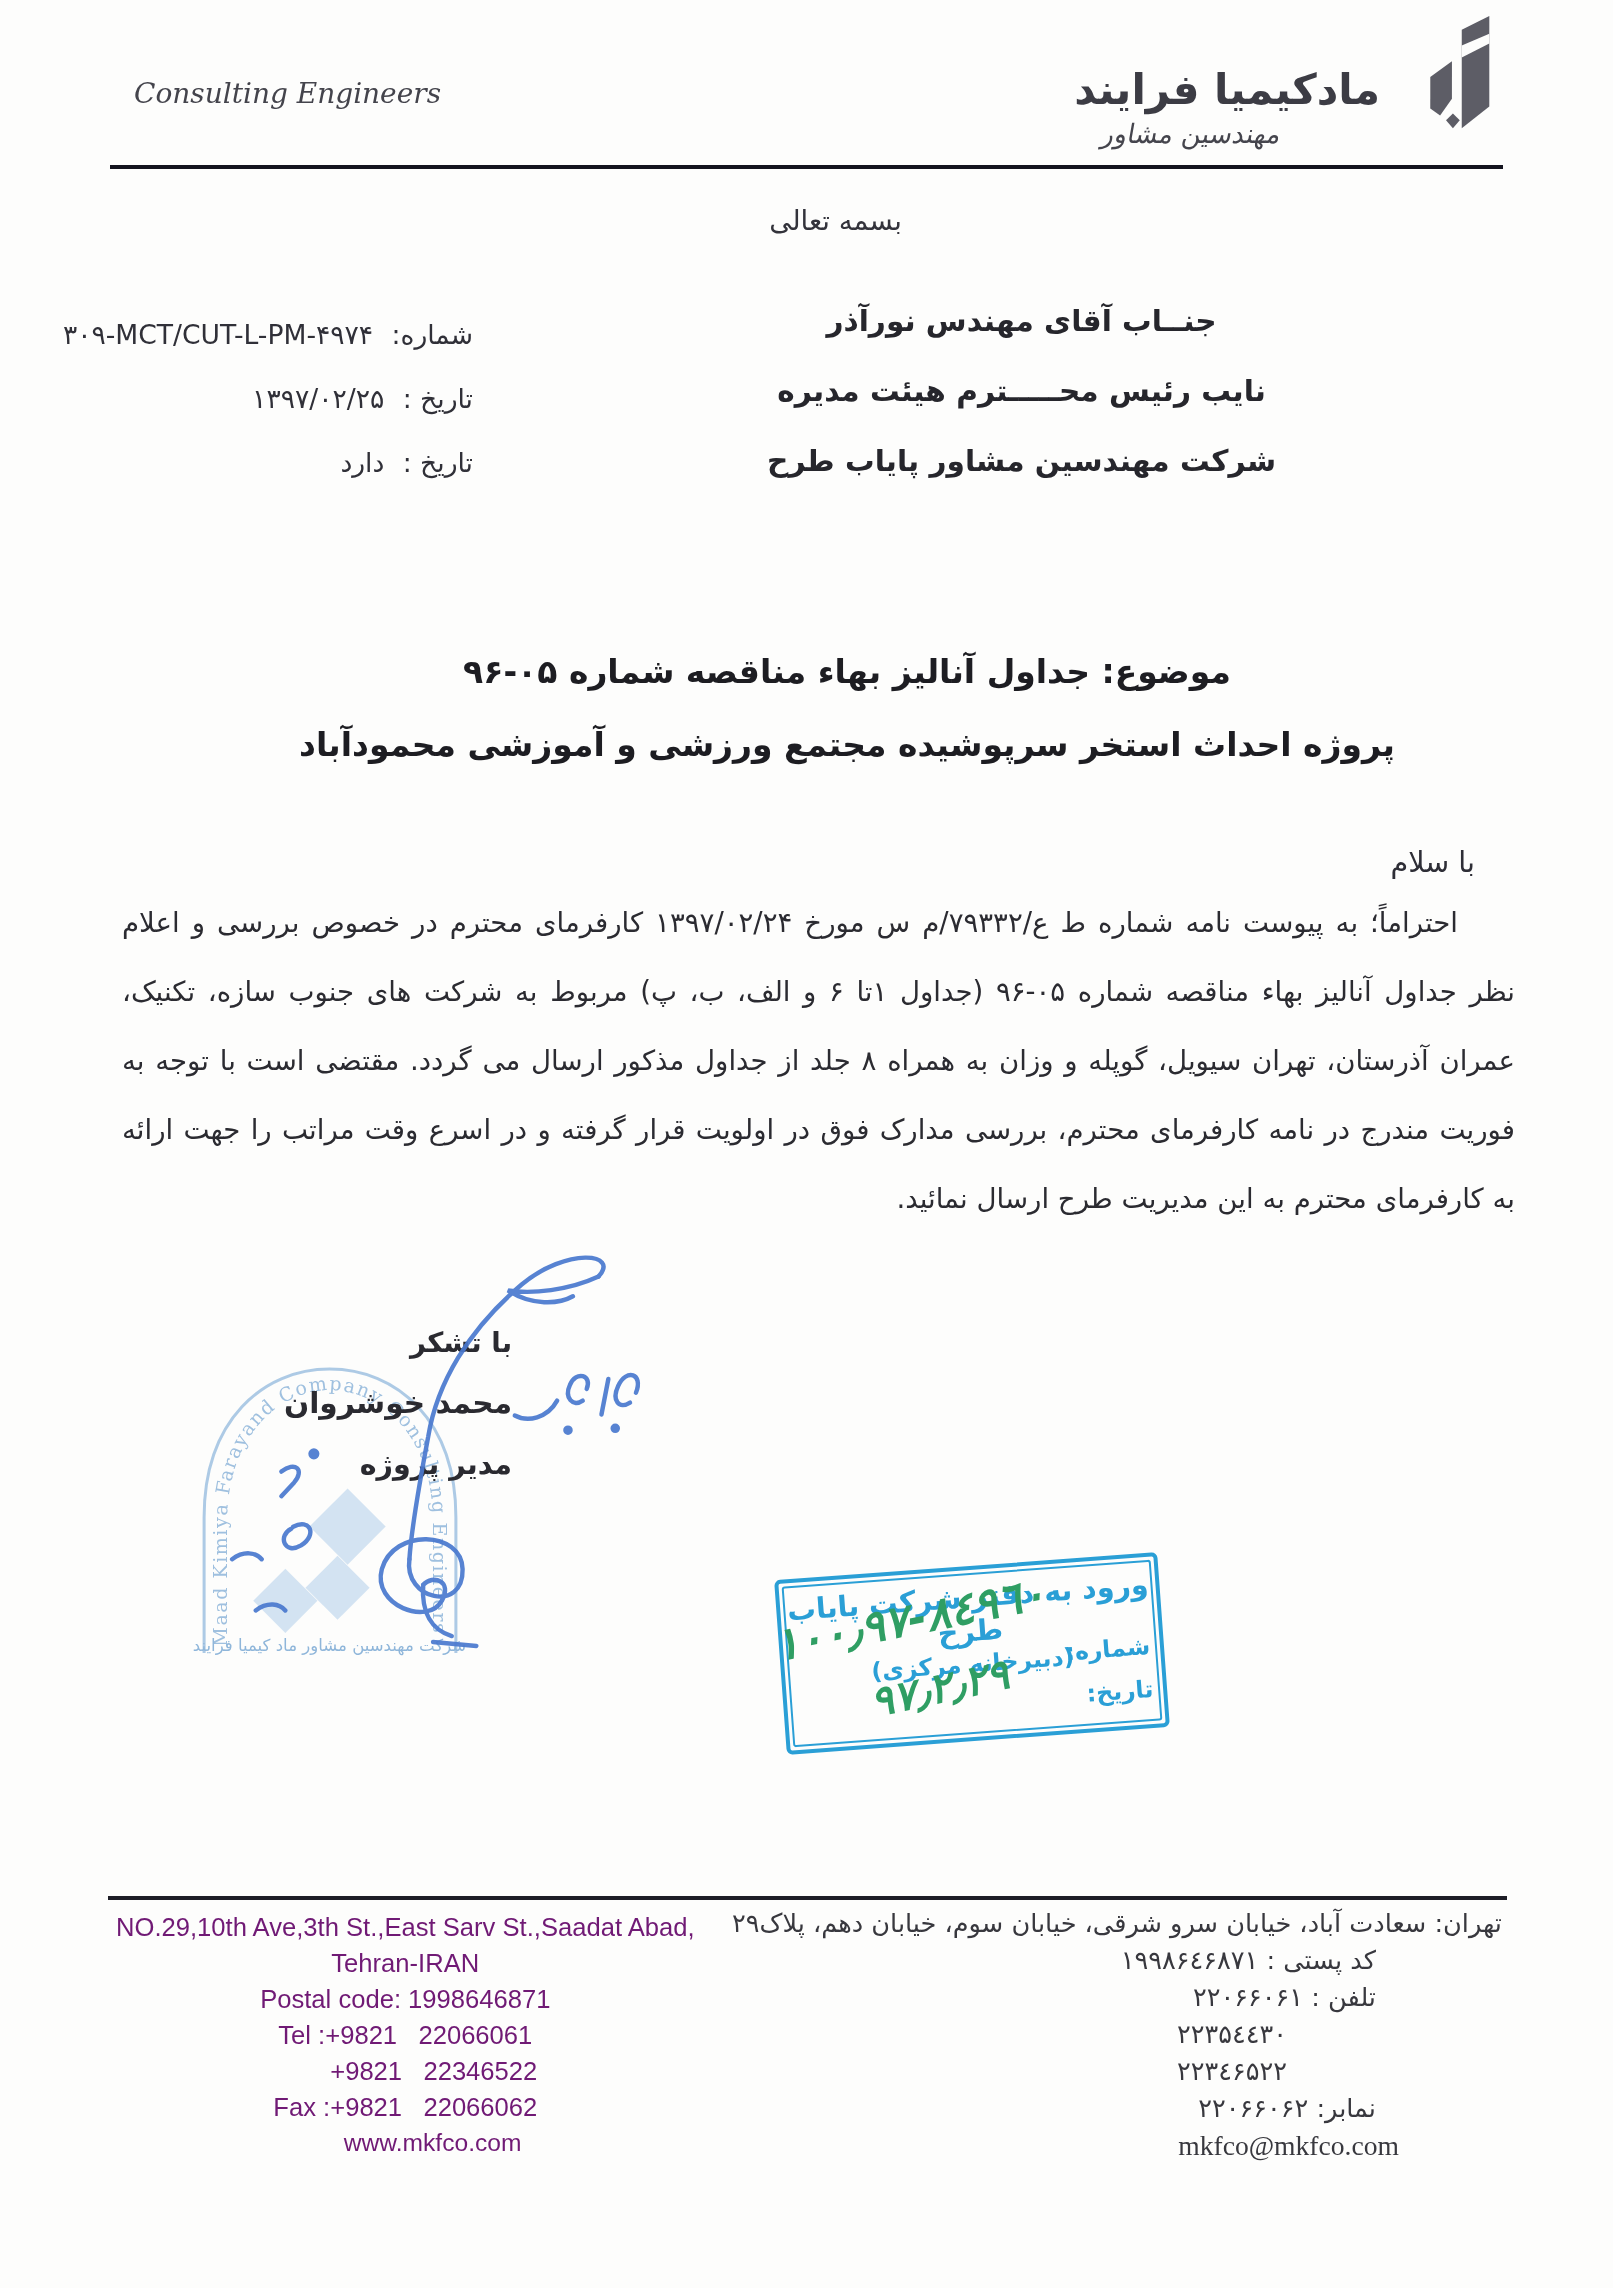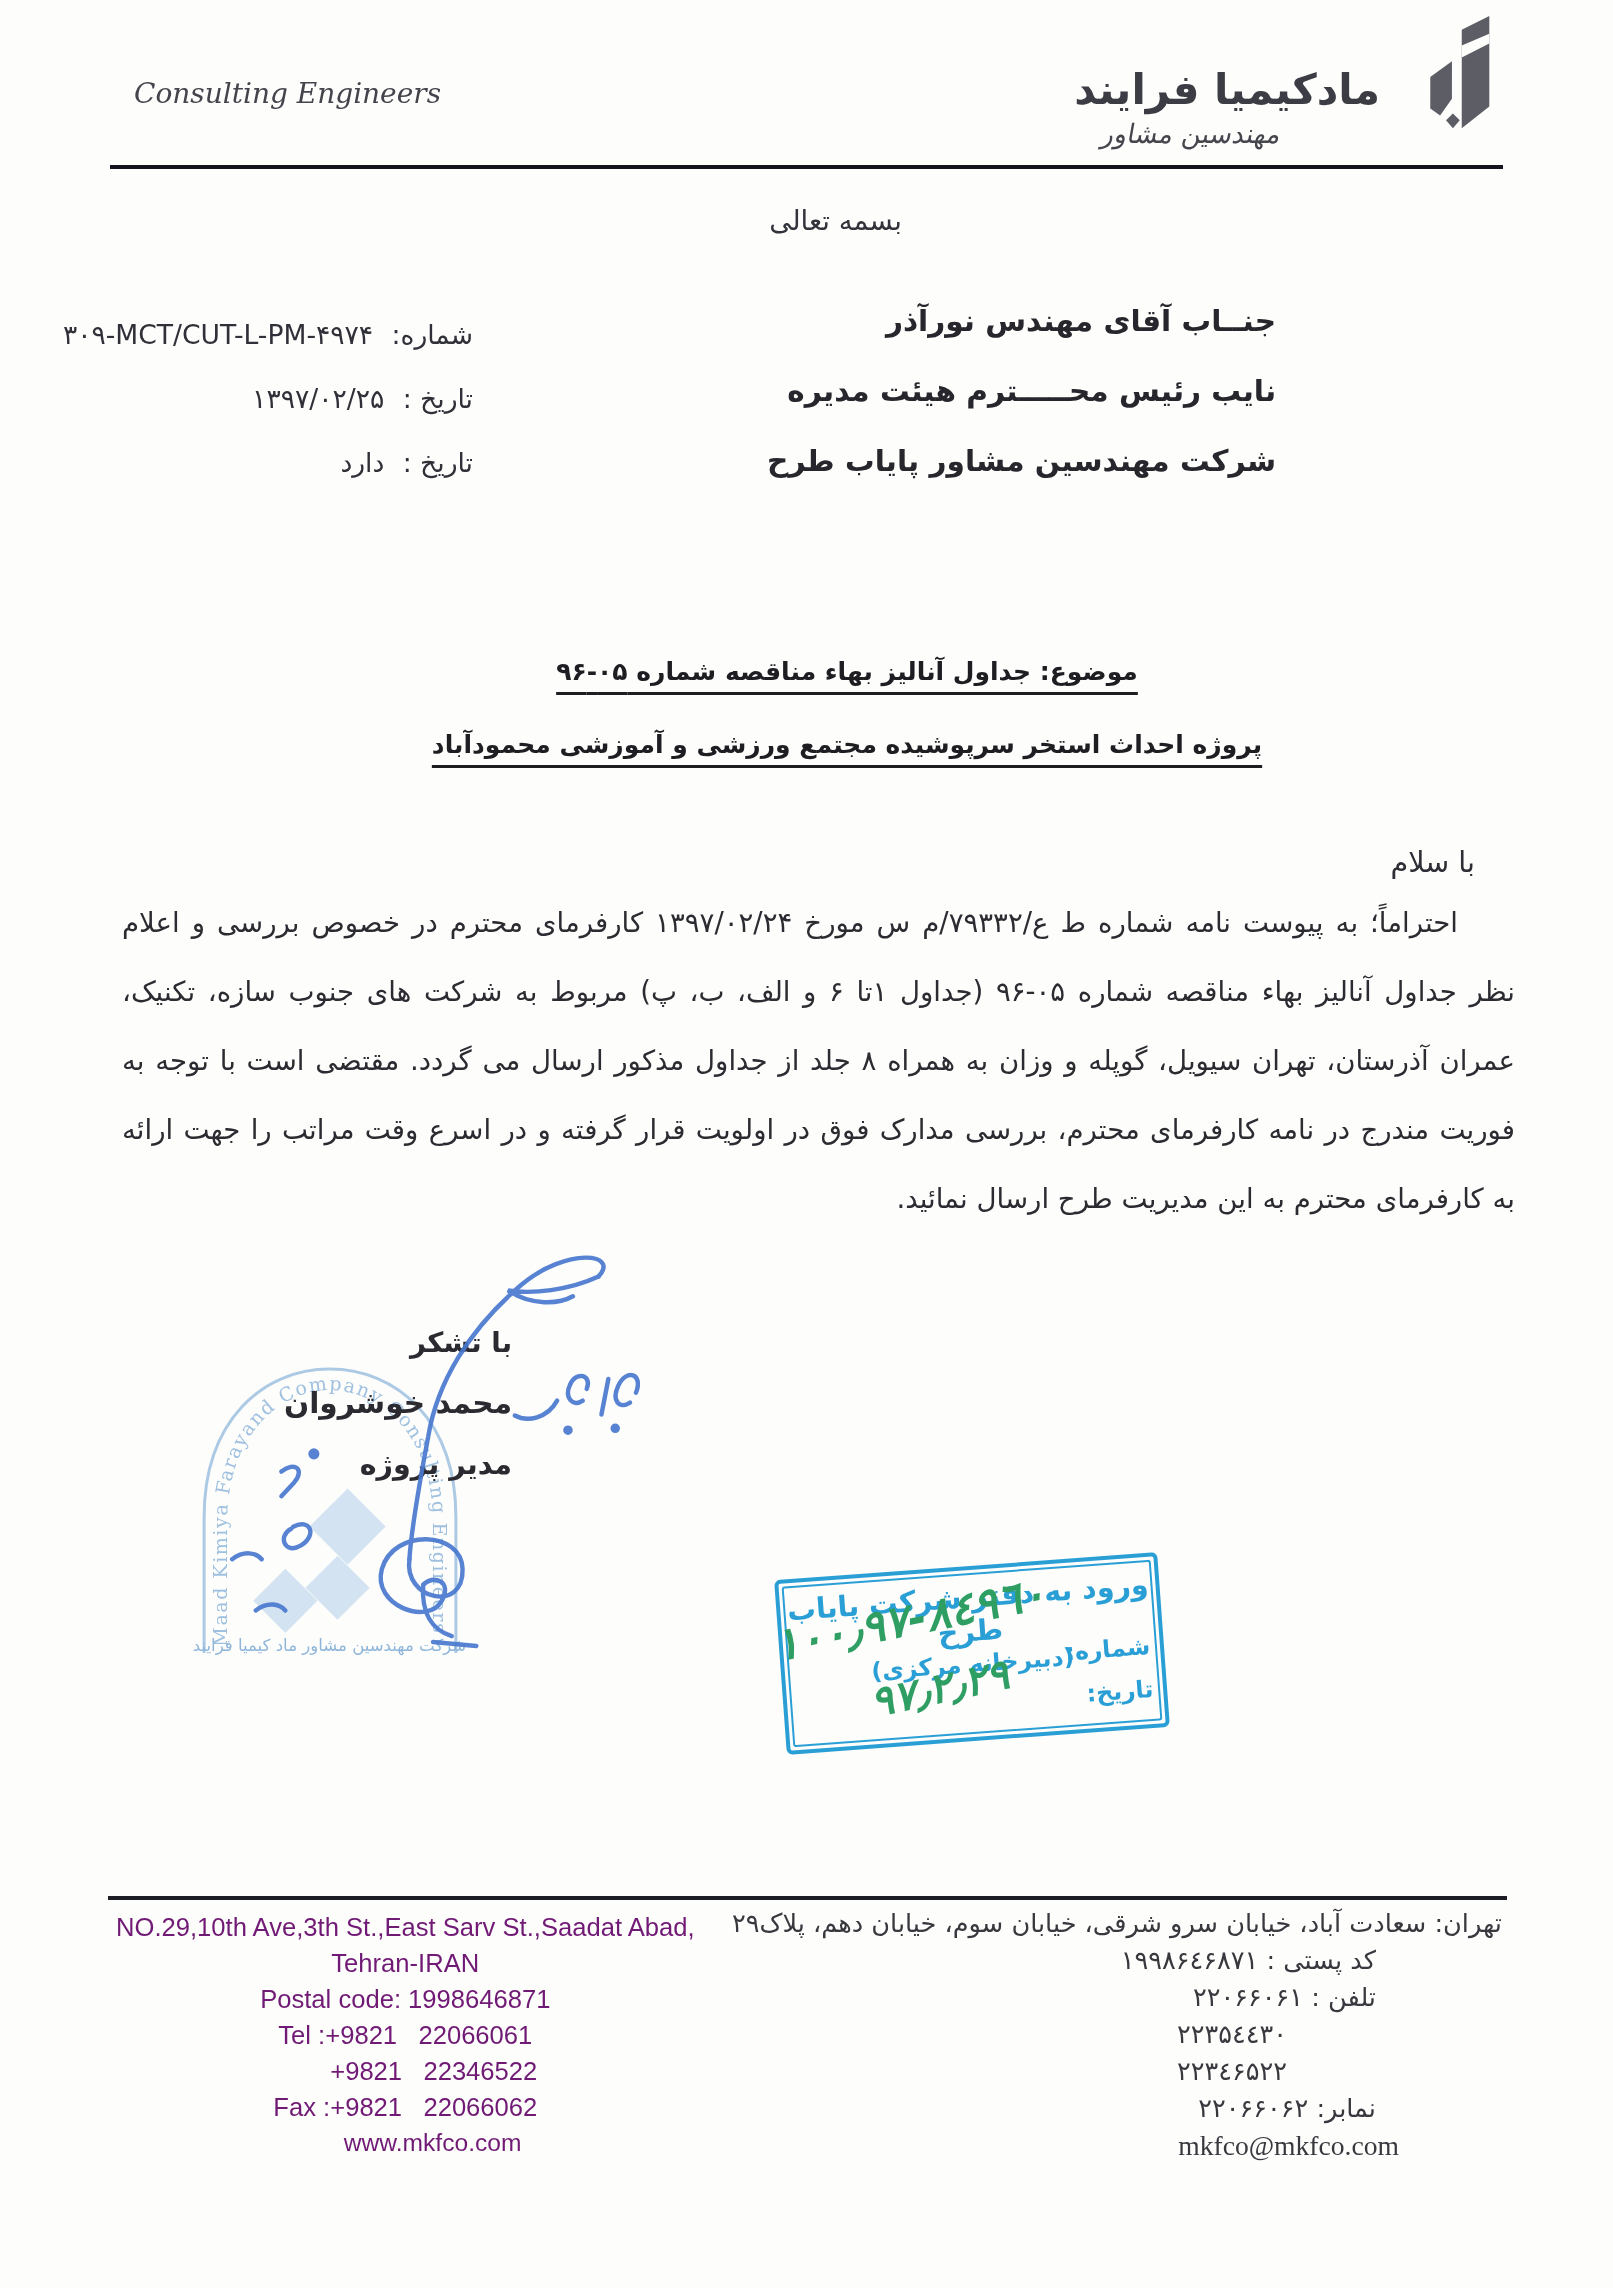--- a/index.html
+++ b/index.html
@@ -21,24 +21,24 @@
   .hdr-fa .tag{font-size:26.6px;margin-top:3.9px;margin-left:27.6px;color:#45454d;transform:skewX(-10deg);}
   .logo{position:absolute;left:1387px;top:15.8px;}
   .rule-top{position:absolute;left:110px;top:165px;width:1393px;height:3.9px;background:#14141f;}
   
   .basmala{position:absolute;left:0;top:204px;width:1671px;text-align:center;font-size:27.6px;color:#33333b;}
   .meta{position:absolute;left:148px;top:319px;width:325px;direction:rtl;font-size:26.6px;color:#303038;}
   .meta .row{margin-bottom:33px;white-space:nowrap;text-align:right;}
   .meta .lbl{margin-left:9.9px;}
   .ltr{direction:ltr;unicode-bidi:isolate;display:inline-block;}
   .recipient{position:absolute;right:338px;top:303px;direction:rtl;text-align:right;font-weight:bold;font-size:29.6px;color:#26262c;}
-  .recipient div{margin-bottom:34px;line-height:36px;}
+  .recipient div{margin-bottom:34px;line-height:36px;text-align:center;}
   
   .subject{position:absolute;left:197px;top:650px;width:1300px;text-align:center;direction:rtl;color:#1d1d22;}
-  .subject .s1,.subject .s2{font-weight:bold;font-size:25px;line-height:43px;text-decoration:underline;text-underline-offset:11.8px;text-decoration-thickness:2.5px;text-align:center;}
+  .subject .s1,.subject .s2{font-weight:bold;font-size:33px;line-height:43px;text-underline-offset:11.8px;text-decoration-thickness:2.5px;text-align:center;}
   .subject .s2{margin-top:29.6px;}
   
   .greeting{position:absolute;right:139px;top:845px;direction:rtl;font-size:28.6px;color:#2e2e36;}
   .body-par{position:absolute;left:122px;top:888px;width:1393px;direction:rtl;text-align:justify;text-indent:57px;font-size:27.6px;line-height:69px;color:#2b2b31;}
   
   .sig-text{position:absolute;left:272px;top:1326px;width:240px;text-align:right;direction:rtl;color:#2a2a30;}
   .sig-text .t1{font-size:27.6px;font-weight:600;}
   .sig-text .t2{font-size:29.6px;font-weight:bold;margin-top:26.6px;}
   .sig-text .t3{font-size:28.6px;font-weight:600;margin-top:27.6px;}
   .arc-stamp{position:absolute;left:187px;top:1350px;}

